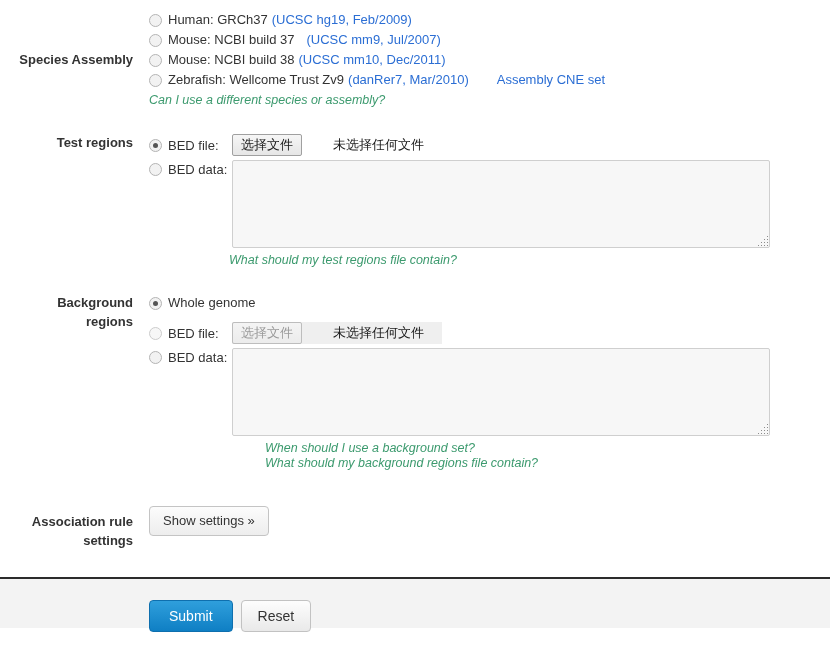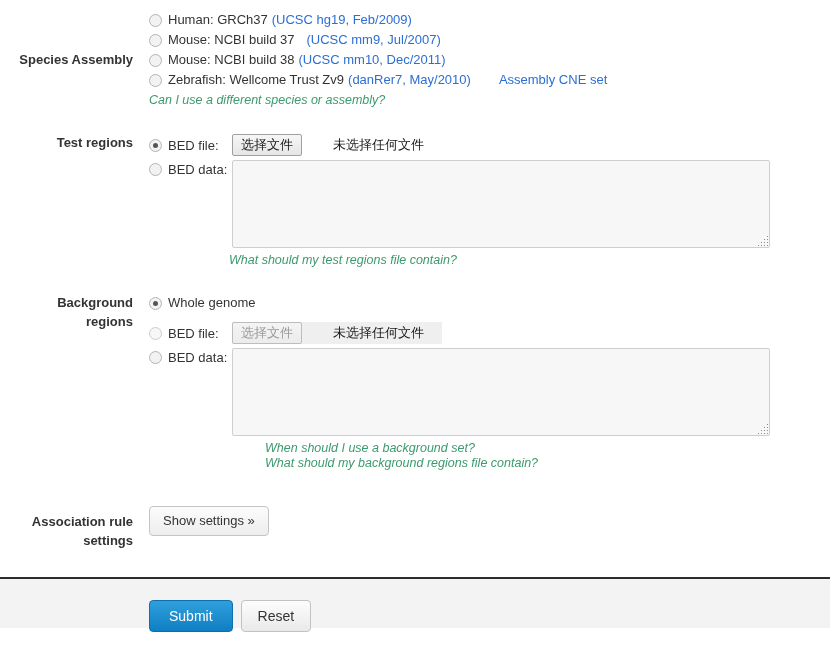--- a/index.html
+++ b/index.html
@@ -281,21 +281,21 @@
 
       <div class="opt">
         <span class="radio"></span>
         <span class="opt-text">Mouse: NCBI build 38</span>
         <span class="opt-text assembly-link" style="margin-left:4px">(UCSC mm10, Dec/2011)</span>
       </div>
 
       <div class="opt">
         <span class="radio"></span>
         <span class="opt-text">Zebrafish: Wellcome Trust Zv9</span>
-        <span class="opt-text assembly-link" style="margin-left:4px">(danRer7, May/2010)</span>
+        <span class="opt-text assembly-link" style="margin-left:4px">(danRer7, Mar/2010)</span>
         <span class="opt-text cne-link">Assembly CNE set</span>
       </div>
 
       <div class="help-block">
         <span class="help">Can I use a different species or assembly?</span>
       </div>
     </div>
   </div>
 
   <div class="row" id="sec-test">

